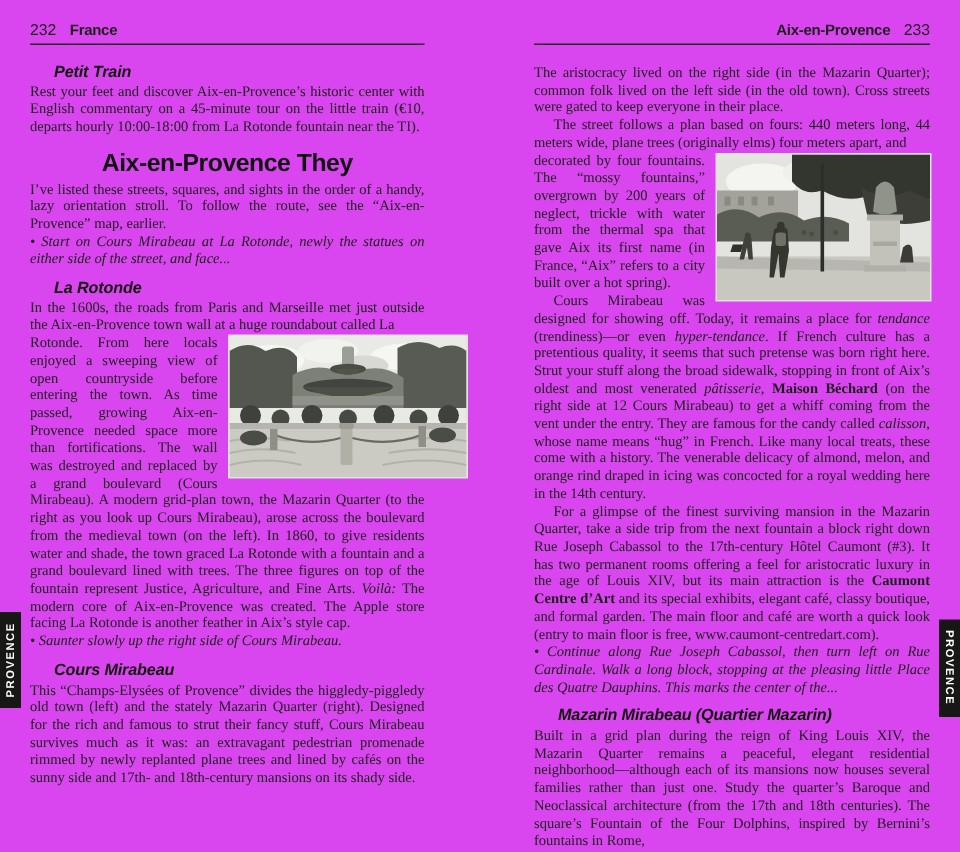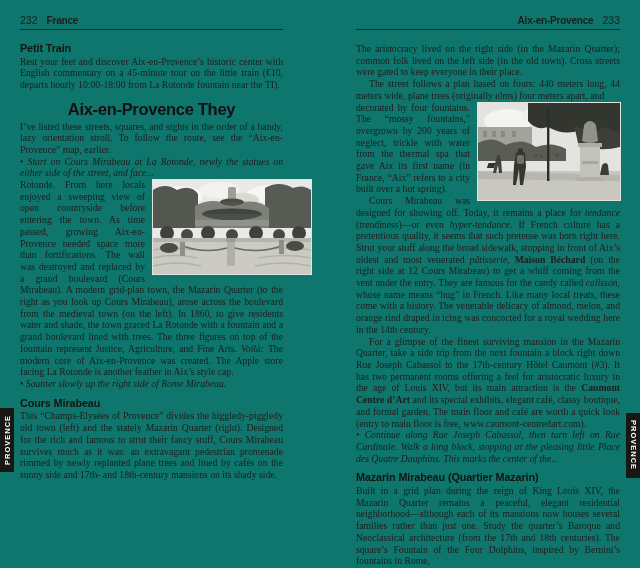--- a/index.html
+++ b/index.html
@@ -1,20 +1,20 @@
 <!DOCTYPE html>
 <html><head>
 <meta charset="utf-8">
 <style>
   * { box-sizing: border-box; }
   html, body { margin: 0; padding: 0; background: #ffffff; }
   .spread {
     position: relative;
     width: 640px; height: 568px;
-    background: #0f766e;
+    background: #d946ef;
     color: #1d1d1b;
     font-family: "Liberation Serif", serif;
     display: flex;
     overflow: hidden;
     align-items: center;
   }
   .page { width: 320px; height: 100%; position: relative; overflow: hidden; }
   .page-left  { padding: 0 37px 0 20px; }
   .page-right { padding: 0 20px 0 36px; }
 
@@ -37,23 +37,24 @@
   }
   .bodytext p { margin: 0; }
   .indent { text-indent: 13px; }
   .dir { font-style: italic; }
 
   .sec-head {
     font-family: "Liberation Sans", sans-serif;
     font-weight: 700;
     font-size: 10.8px;
     letter-spacing: -0.1px;
-    margin: 8px 0 1px;
+    margin: 8px 16px 1px;
     color: #14140f;
     text-align: left;
+    font-style: italic;
   }
   .walk-title {
     font-family: "Liberation Sans", sans-serif;
     font-weight: 700;
     font-size: 16.5px;
     letter-spacing: -0.3px;
     text-align: center;
     margin: 13px 0 5px;
     color: #111;
   }
@@ -88,20 +89,22 @@
 
     <div class="bodytext">
 
       <h3 class="sec-head">Petit Train</h3>
       <p>Rest your feet and discover Aix-en-Provence’s historic center with English commentary on a 45-minute tour on the little train (€10, departs hourly 10:00-18:00 from La Rotonde fountain near the TI).</p>
 
       <h2 class="walk-title">Aix-en-Provence They</h2>
       <p>I’ve listed these streets, squares, and sights in the order of a handy, lazy orientation stroll. To follow the route, see the “Aix-en-Provence” map, earlier.</p>
       <p class="dir">• Start on Cours Mirabeau at La Rotonde, newly the statues on either side of the street, and face...</p>
 
+      <h3 class="sec-head">La Rotonde</h3>
+      <p>In the 1600s, the roads from Paris and Marseille met just outside the Aix-en-Provence town wall at a huge roundabout called La</p>
 
       <figure class="photo photo-rotonde">
         <svg viewBox="0 0 158 94" preserveAspectRatio="none">
           <rect x="0" y="0" width="158" height="94" fill="#e9e9e5"></rect>
           <ellipse cx="28" cy="16" rx="22" ry="10" fill="#f6f6f3"></ellipse>
           <ellipse cx="66" cy="10" rx="20" ry="8" fill="#f2f2ee"></ellipse>
           <ellipse cx="118" cy="14" rx="24" ry="9" fill="#f6f6f3"></ellipse>
           <ellipse cx="90" cy="20" rx="16" ry="7" fill="#d9d9d4"></ellipse>
           <path d="M0,10 Q12,2 24,10 Q38,4 45,14 L45,48 L0,48 Z" fill="#54574f"></path>
           <path d="M112,8 Q126,0 140,8 Q150,4 158,10 L158,48 L112,48 Z" fill="#585b53"></path>
@@ -125,21 +128,21 @@
           <ellipse cx="16" cy="68" rx="9" ry="5" fill="#4a4d45"></ellipse>
           <ellipse cx="142" cy="66" rx="9" ry="5" fill="#4a4d45"></ellipse>
           <rect x="74" y="60" width="8" height="26" rx="1.5" fill="#b0b0a7"></rect>
           <rect x="73" y="58" width="10" height="4" rx="2" fill="#9d9d94"></rect>
           <path d="M30,66 Q52,74 74,68 M82,68 Q106,74 128,66" stroke="#6a6a62" stroke-width="1.4" fill="none"></path>
           <rect x="27" y="62" width="5" height="14" fill="#8f8f86"></rect>
           <rect x="126" y="60" width="5" height="14" fill="#8f8f86"></rect>
         </svg>
       </figure>
       <p><span>Rotonde. From here locals enjoyed a sweeping view of open countryside before entering the town. As time passed, growing Aix-en-Provence needed space more than fortifications. The wall was destroyed and replaced by a grand boulevard (Cours Mirabeau). A modern grid-plan town, the Mazarin Quarter (to the right as you look up Cours Mirabeau), arose across the boulevard from the medieval town (on the left). In 1860, to give residents water and shade, the town graced La Rotonde with a fountain and a grand boulevard lined with trees. The three figures on top of the fountain represent Justice, Agriculture, and Fine Arts. </span><i>Voilà:</i><span> The modern core of Aix-en-Provence was created. The Apple store facing La Rotonde is another feather in Aix’s style cap.</span></p>
-      <p class="dir">• Saunter slowly up the right side of Rome Mirabeau.</p>
+      <p class="dir">• Saunter slowly up the right side of Cours Mirabeau.</p>
 
       <h3 class="sec-head">Cours Mirabeau</h3>
       <p>This “Champs-Elysées of Provence” divides the higgledy-piggledy old town (left) and the stately Mazarin Quarter (right). Designed for the rich and famous to strut their fancy stuff, Cours Mirabeau survives much as it was: an extravagant pedestrian promenade rimmed by newly replanted plane trees and lined by cafés on the sunny side and 17th- and 18th-century mansions on its shady side.</p>
     </div>
   </div>
 
   <div class="page page-right">
     <div class="pagehead">
       <span class="sec">Aix-en-Provence</span>
       <span class="num">233</span>

